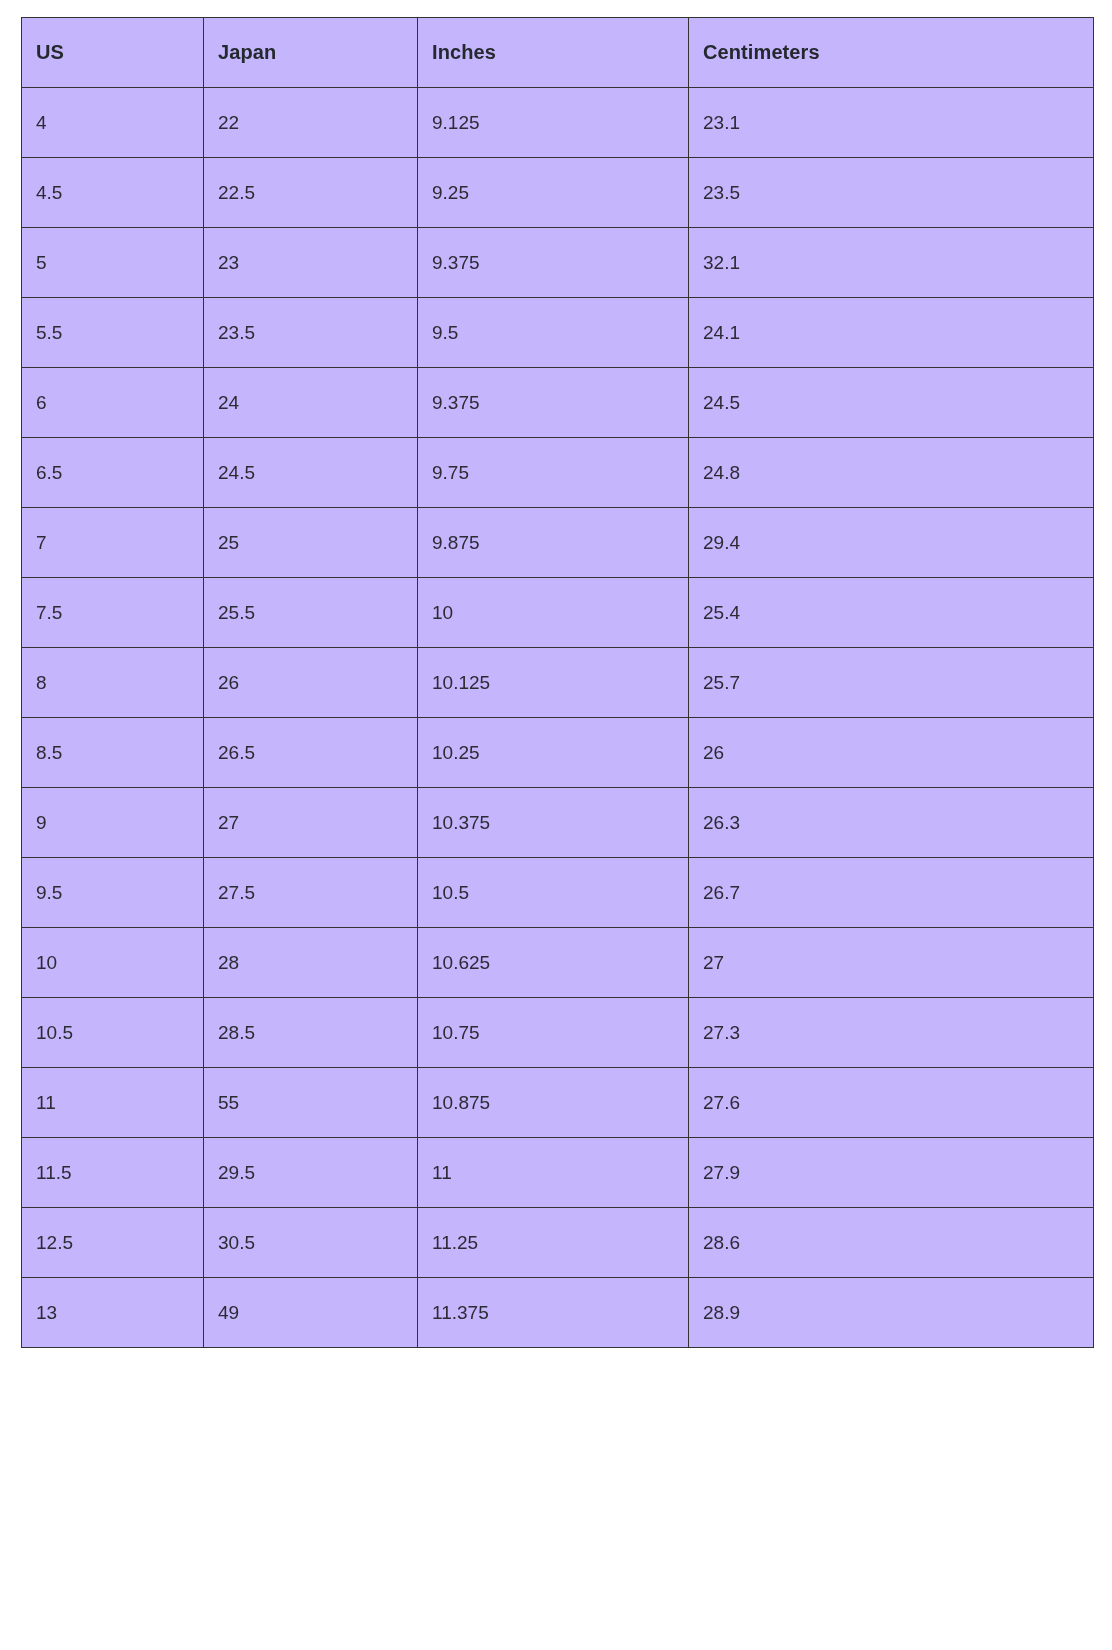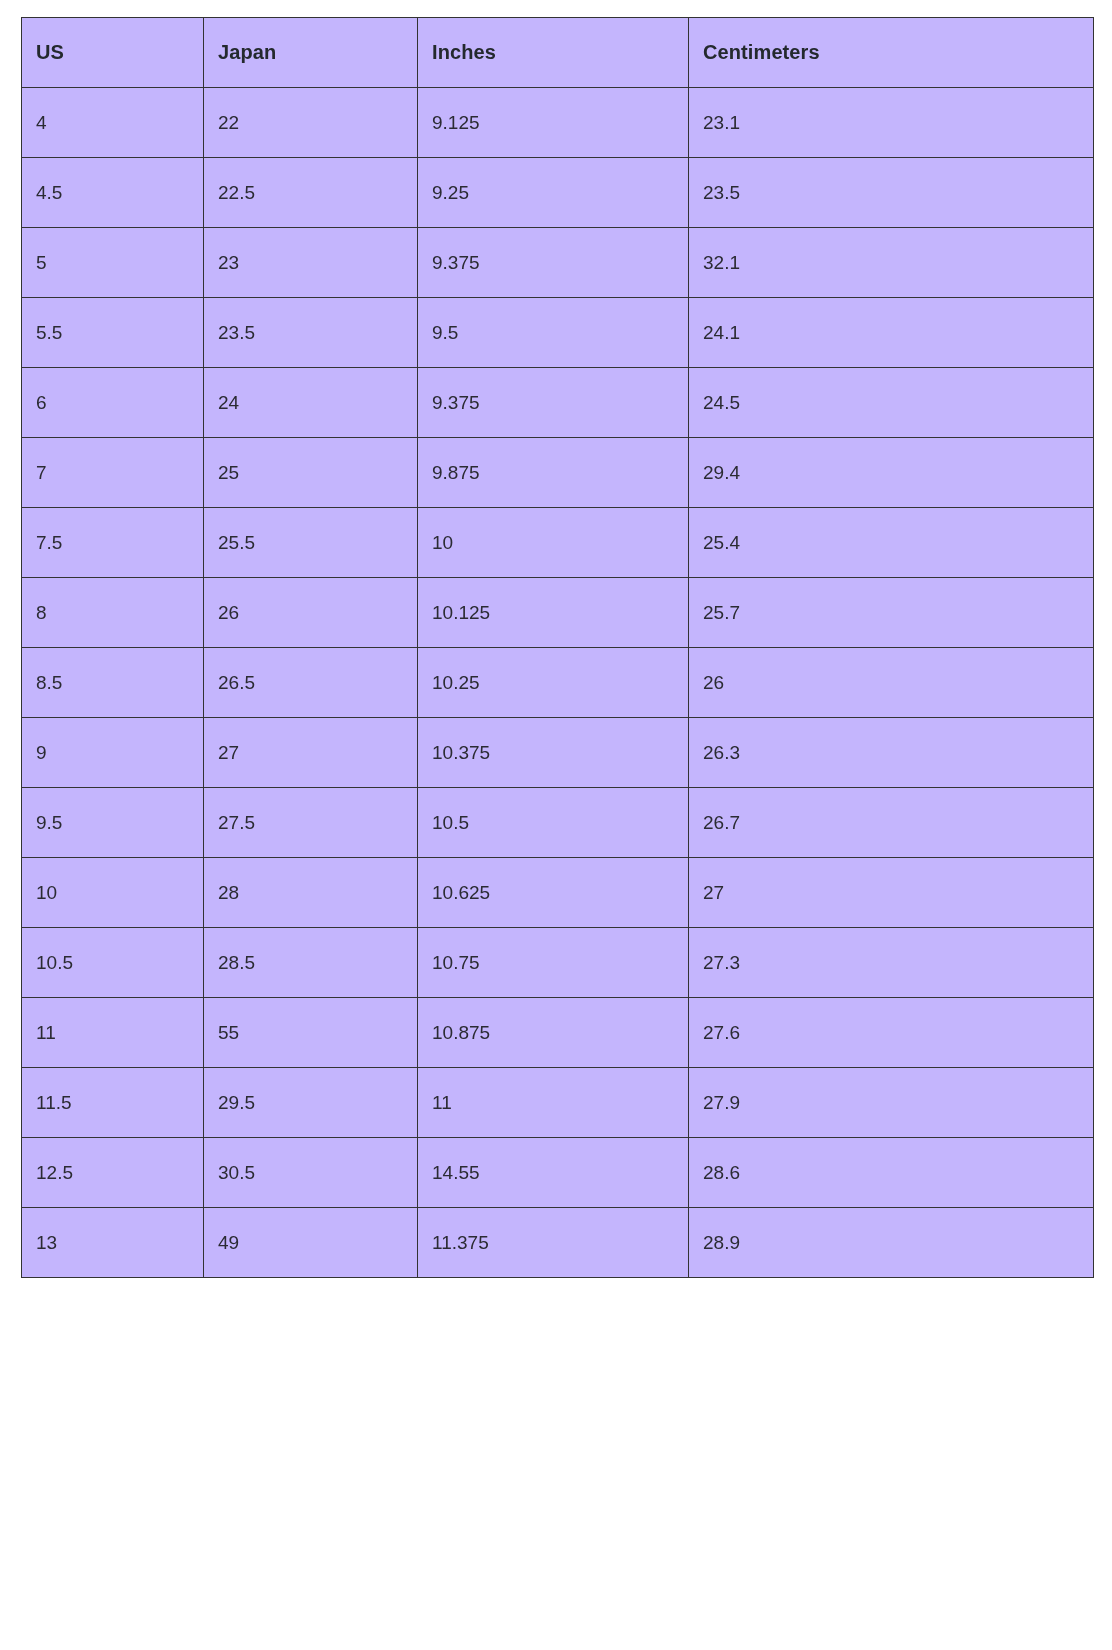--- a/index.html
+++ b/index.html
@@ -96,20 +96,26 @@
           <td>9.5</td>
           <td>24.1</td>
         </tr>
         <tr>
           <td>6</td>
           <td>24</td>
           <td>9.375</td>
           <td>24.5</td>
         </tr>
         <tr>
+          <td>6.5</td>
+          <td>24.5</td>
+          <td>9.75</td>
+          <td>24.8</td>
+        </tr>
+        <tr>
           <td>7</td>
           <td>25</td>
           <td>9.875</td>
           <td>29.4</td>
         </tr>
         <tr>
           <td>7.5</td>
           <td>25.5</td>
           <td>10</td>
           <td>25.4</td>
@@ -158,21 +164,21 @@
         </tr>
         <tr>
           <td>11.5</td>
           <td>29.5</td>
           <td>11</td>
           <td>27.9</td>
         </tr>
         <tr>
           <td>12.5</td>
           <td>30.5</td>
-          <td>14.55</td>
+          <td>11.25</td>
           <td>28.6</td>
         </tr>
         <tr>
           <td>13</td>
           <td>49</td>
           <td>11.375</td>
           <td>28.9</td>
         </tr>
       </tbody>
   </table>

